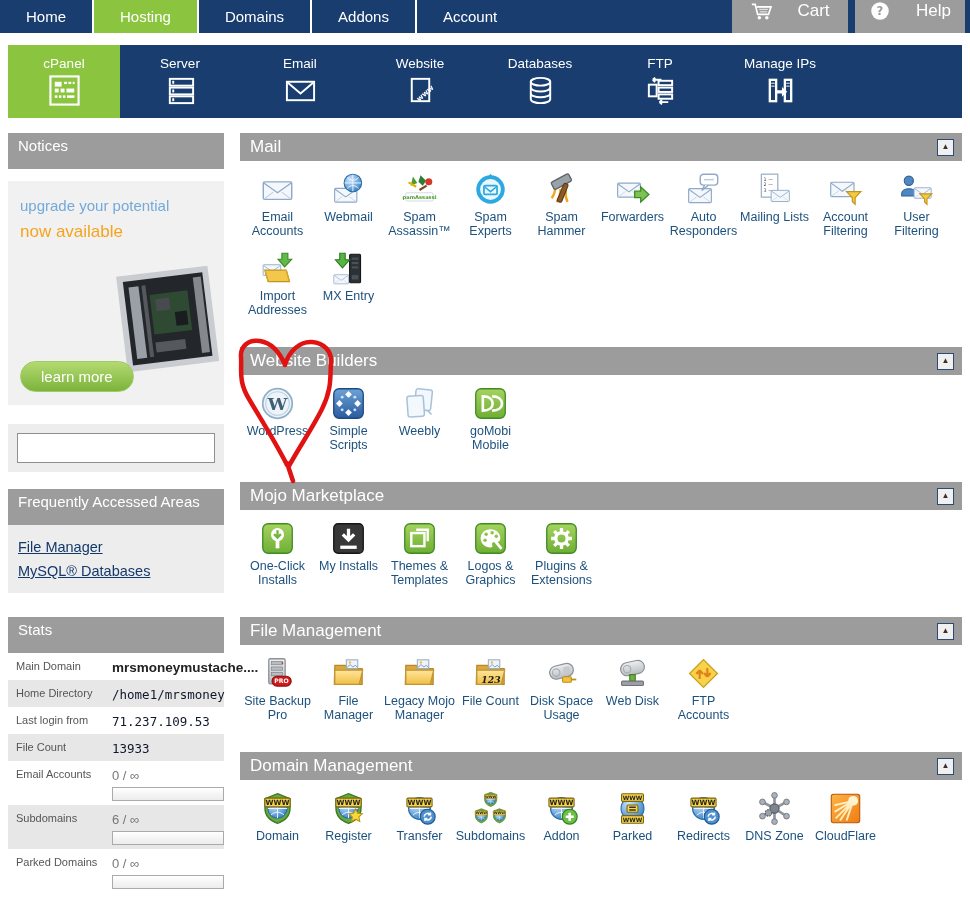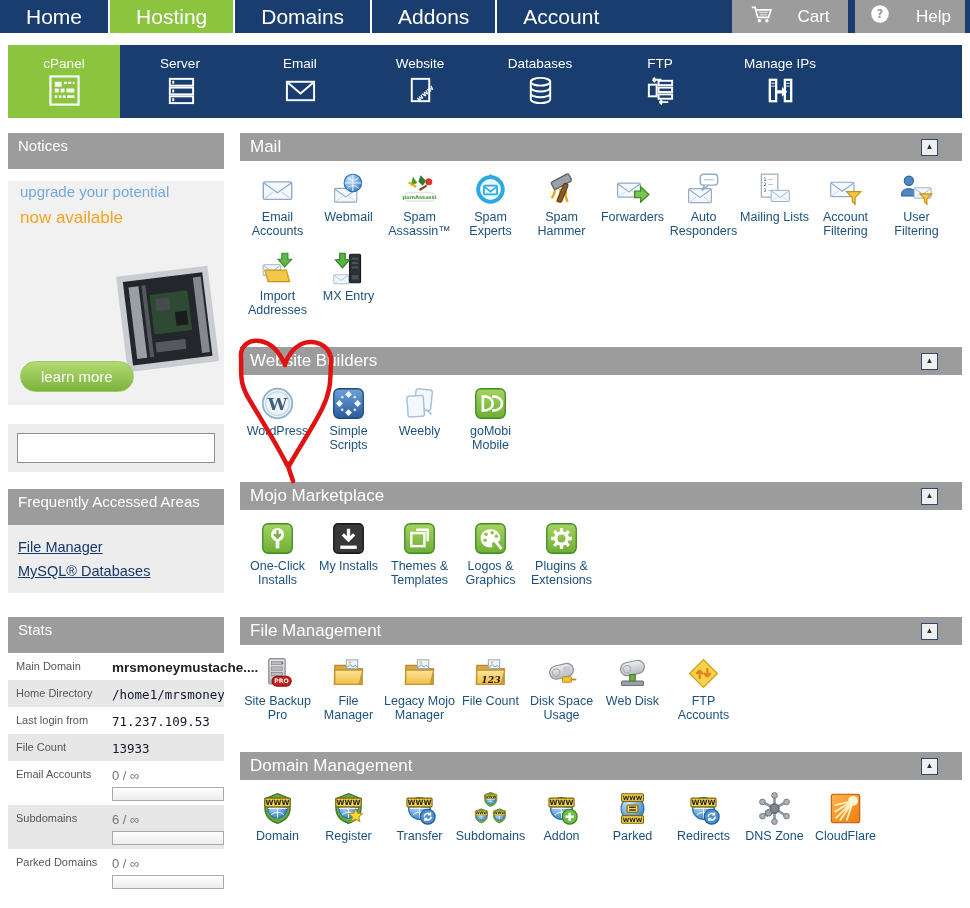--- a/index.html
+++ b/index.html
@@ -3,26 +3,26 @@
 <meta charset="utf-8">
 <title>Hosting cPanel</title>
 <style>
   html,body{margin:0;padding:0}
   body{width:970px;height:908px;overflow:hidden;background:#fff;position:relative;
        font-family:"Liberation Sans",sans-serif;-webkit-font-smoothing:antialiased}
 
   
   .topnav{display:flex;height:33px;background:#183d6e;align-items:stretch}
   .topnav-items{display:flex;gap:2px;background:#fff}
-  .topnav-item{background:#183d6e;color:#fff;font-size:21px;line-height:33px;
+  .topnav-item{background:#183d6e;color:#fff;font-size:15px;line-height:33px;
                padding:0 26px;cursor:pointer;white-space:nowrap}
   .topnav-item.active{background:#8bc53f}
   .topnav-spacer{flex:1;background:#183d6e}
   .util-btn{width:116px;background:#9c9c9c;color:#fff;font-size:17px;border:none;
-            display:flex;align-items:center;justify-content:center;gap:25px;cursor:pointer}
+            display:flex;align-items:flex-start;justify-content:center;gap:25px;cursor:pointer}
   .util-sep{width:7px;background:#183d6e}
   .util-end{width:5px;background:#183d6e}
   .util-btn svg{width:22px;height:20px}
 
   
   .subnav{margin:12px 8px 0;display:flex;height:73px;background:#183d6e}
   .subnav-item{width:120px;display:flex;flex-direction:column;align-items:center;
                justify-content:center;gap:3px;color:#fff;cursor:pointer}
   .subnav-item.active{width:112px;background:#8bc53f}
   .subnav-label{font-size:13.5px}
@@ -30,21 +30,21 @@
 
   
   .layout{display:flex;margin:15px 8px 0;gap:16px;align-items:flex-start}
   .sidebar{width:216px;flex:none}
   .content{flex:1;min-width:0}
 
   
   .panel-header{background:#9c9c9c;color:#fff;height:36px;line-height:25px;
                 padding-left:10px;font-size:15px}
   .ad{background:#f1f1f1;margin:12px 0 19px;height:224px;position:relative;
-      padding:2px 12px;box-sizing:border-box;overflow:hidden}
+      padding:16px 12px;box-sizing:border-box;overflow:hidden}
   .ad-tagline{color:#74a9d9;font-size:15px}
   .ad-title{color:#3b7cc4;font-size:25px;line-height:1.08;margin-top:4px;width:170px}
   .ad-avail{color:#f6a41f;font-size:17px;margin-top:8px;position:relative;z-index:2}
   .learn-more{position:absolute;left:12px;bottom:13px;z-index:3;border:1px solid #9ecb62;
               background:linear-gradient(#b3da72,#7cb33c);color:#fff;font-size:15px;
               padding:6px 20px;border-radius:16px;cursor:pointer;font-family:inherit}
   .server-img{position:absolute;right:-4px;bottom:20px;z-index:1}
 
   .find-box{background:#ededed;padding:9px;margin-bottom:17px}
   .find-box input{width:100%;height:30px;border:1px solid #8f8f8f;box-sizing:border-box;
@@ -60,21 +60,21 @@
   .stat-value.bold{font-weight:bold;color:#222;font-size:13.5px}
   .stat-value.mono{font-family:"DejaVu Sans Mono",monospace;font-size:12.5px;color:#0f172a}
   .stat-value.quota{color:#777}
   .stat-bar{width:110px;height:12px;border:1px solid #aaa;margin-top:3px;
             background:linear-gradient(#fff,#ececec)}
 
   
   .panel{margin-bottom:15px}
   .panel.annotated{position:relative}
   .section-header{height:28px;background:#9c9c9c;display:flex;align-items:center;
-                  padding:0 24px 0 10px}
+                  padding:0 8px 0 10px}
   .section-title{color:#fff;font-size:17px;flex:1}
   .collapse-btn{width:17px;height:17px;background:#f0f0f0;border:1px solid #2c4a73;
                 font-size:8px;line-height:14px;text-align:center;color:#333;padding:0;
                 cursor:pointer}
   .section-items{display:flex;flex-wrap:wrap;padding:9px 2px 4px;align-items:flex-start}
   .tool-item{width:71px;display:flex;flex-direction:column;align-items:center;
              margin:2px 0 11px;cursor:pointer}
   .tool-icon svg{width:35px;height:35px;display:block}
   .tool-label{margin-top:3px;font-size:12.5px;color:#1c517e;text-align:center;line-height:1.12}
 

